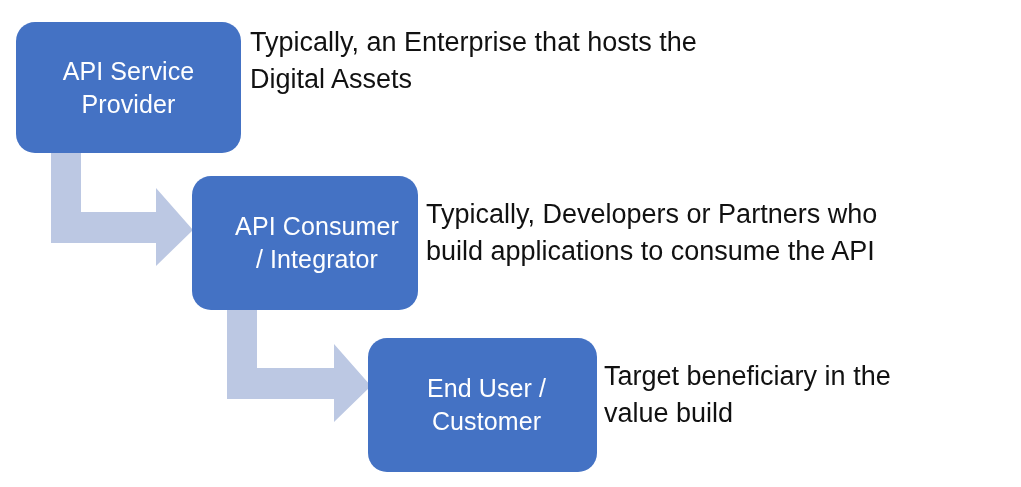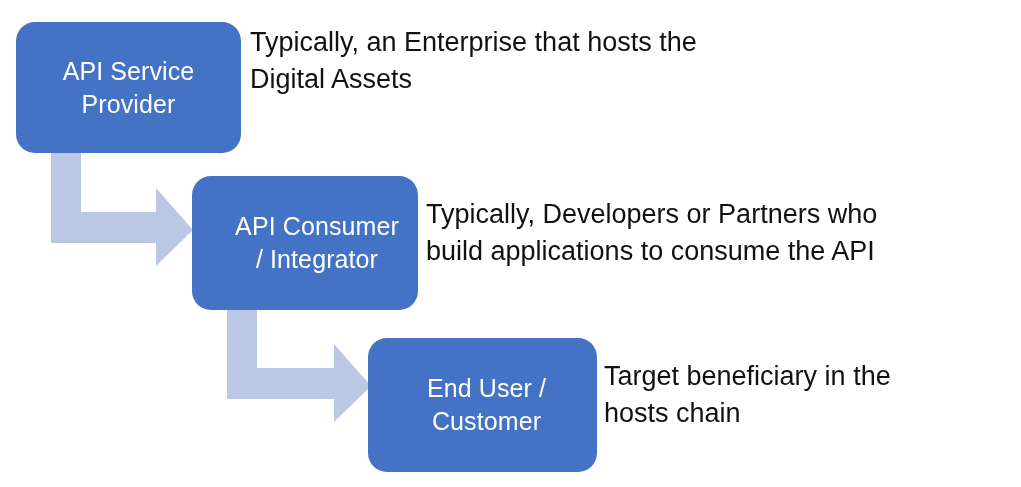--- a/index.html
+++ b/index.html
@@ -102,15 +102,15 @@
 / Integrator</span>
   </div>
   <div class="description" id="desc-consumer">Typically, Developers or Partners who
 build applications to consume the API</div>
 
   <div class="role-box" id="box-enduser">
     <span class="role-label">End User /
 Customer</span>
   </div>
   <div class="description" id="desc-enduser">Target beneficiary in the
-hosts chain</div>
+value build</div>
 
 </div>
 
 </body></html>

